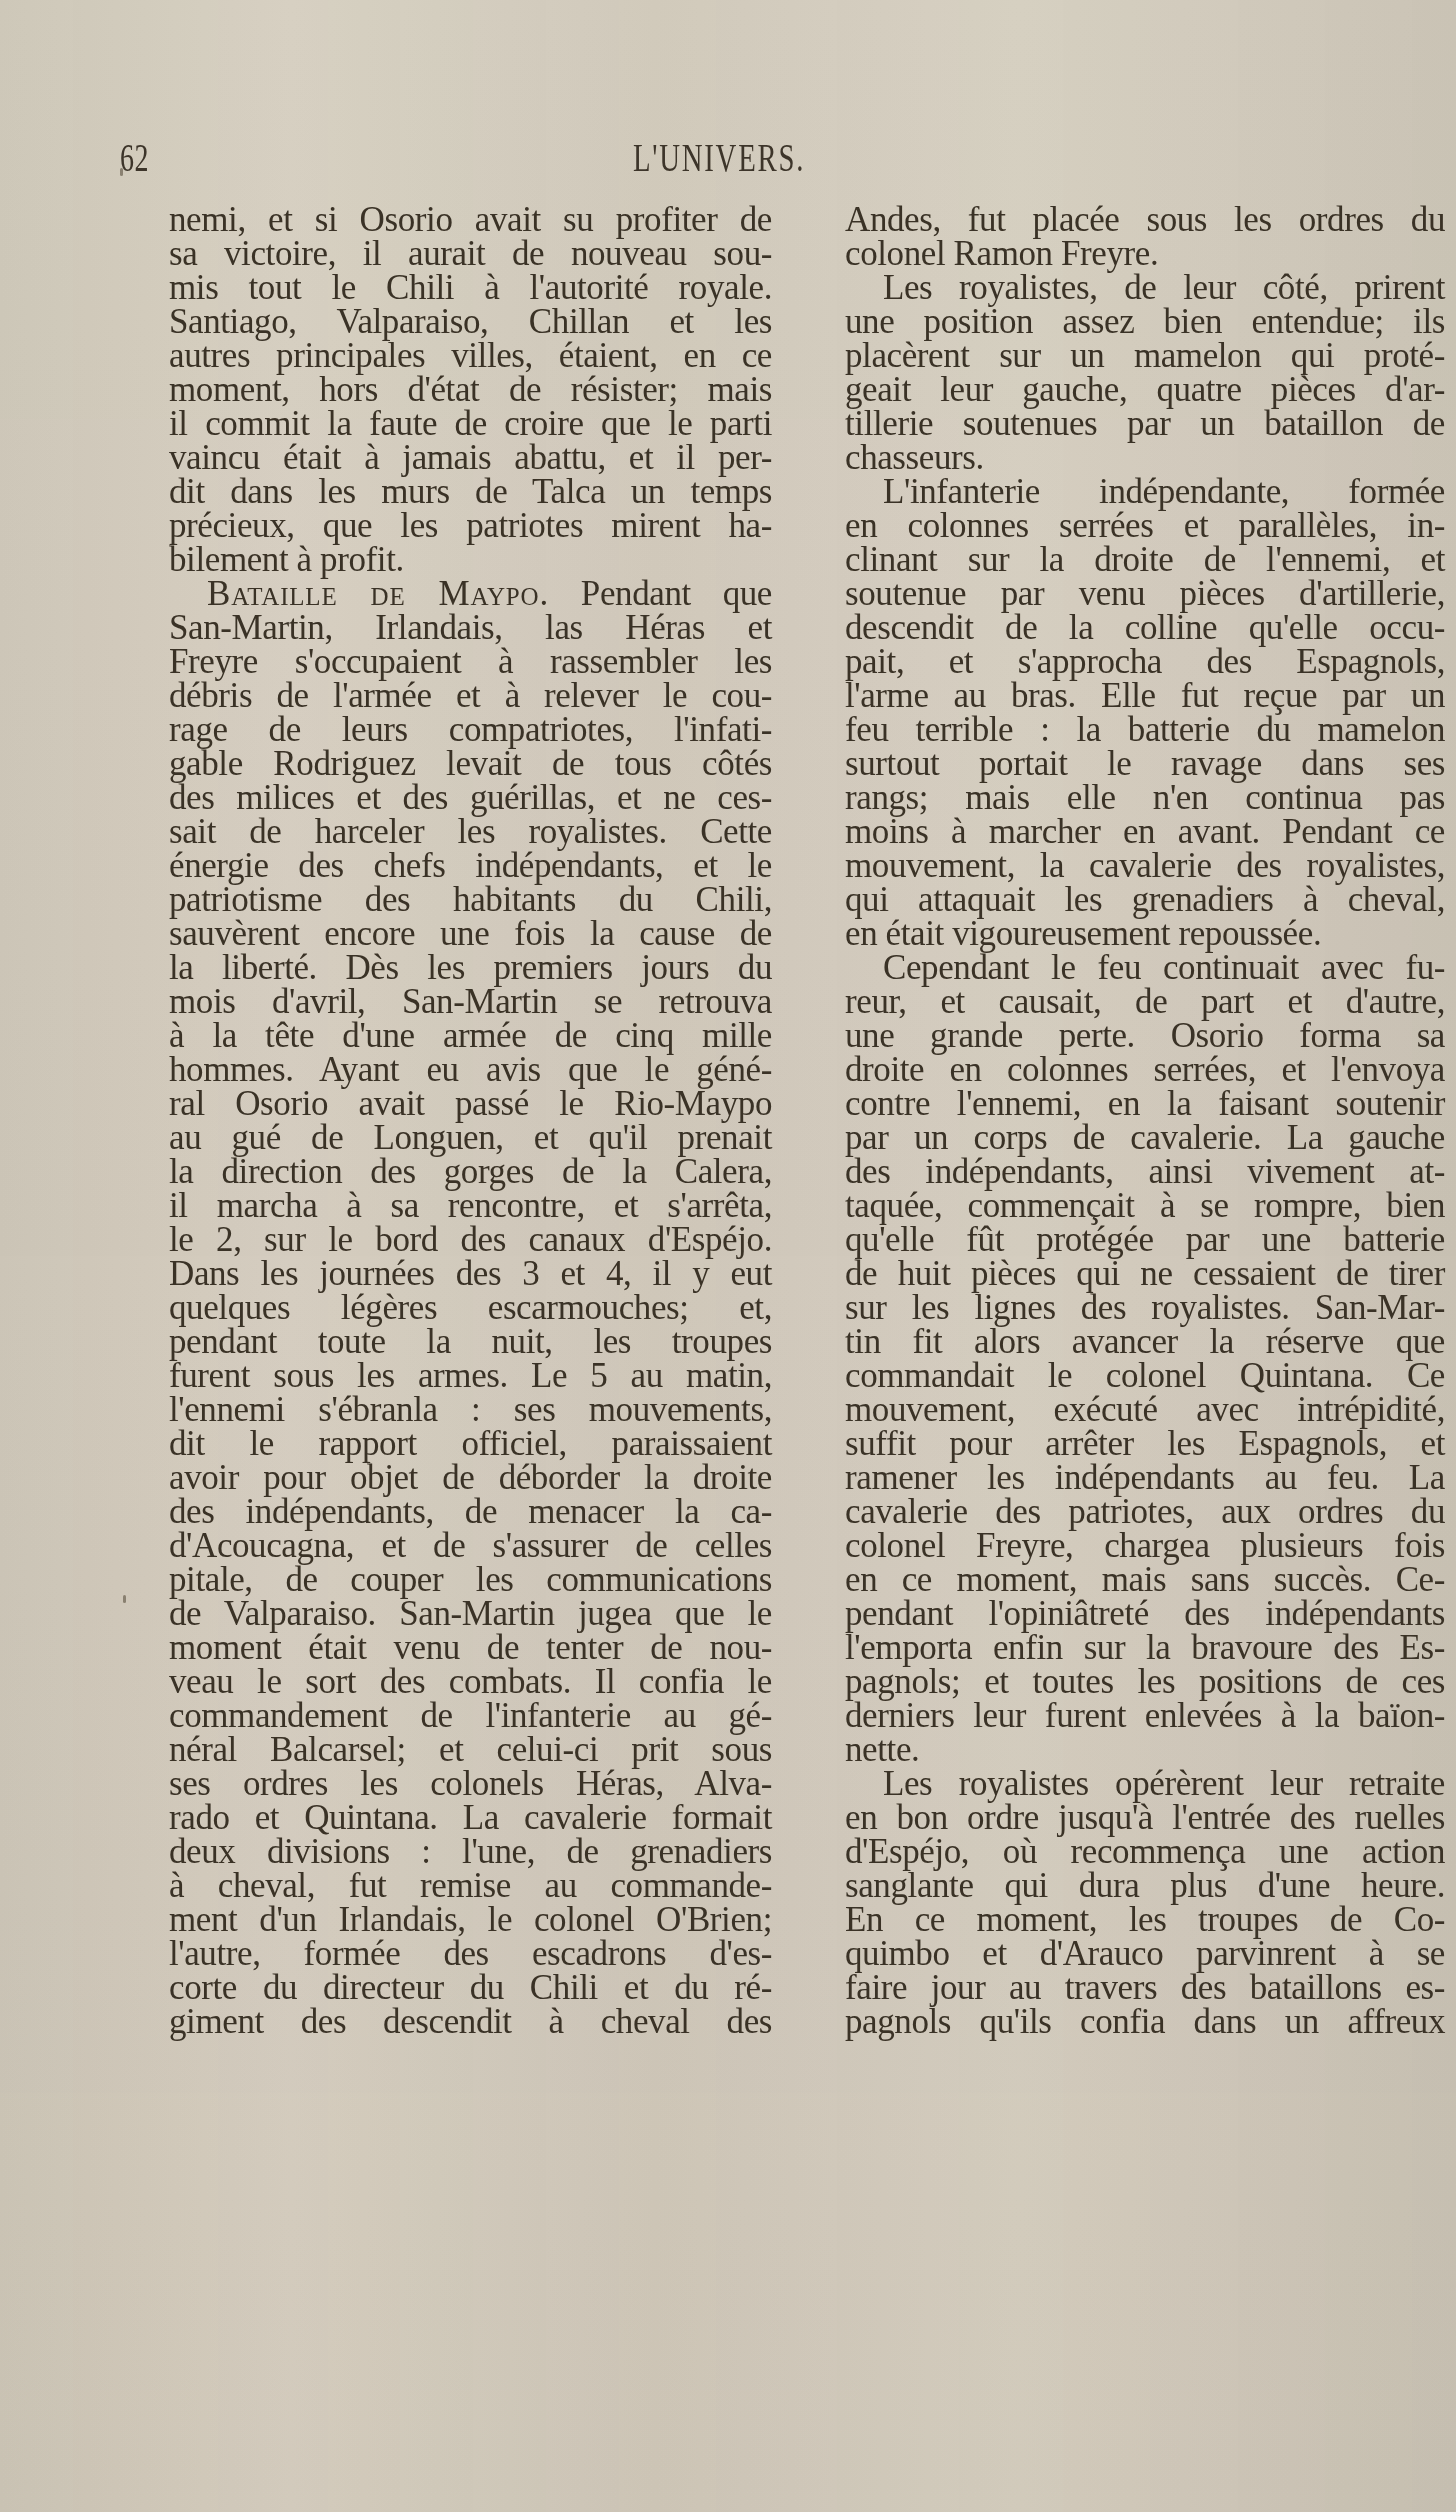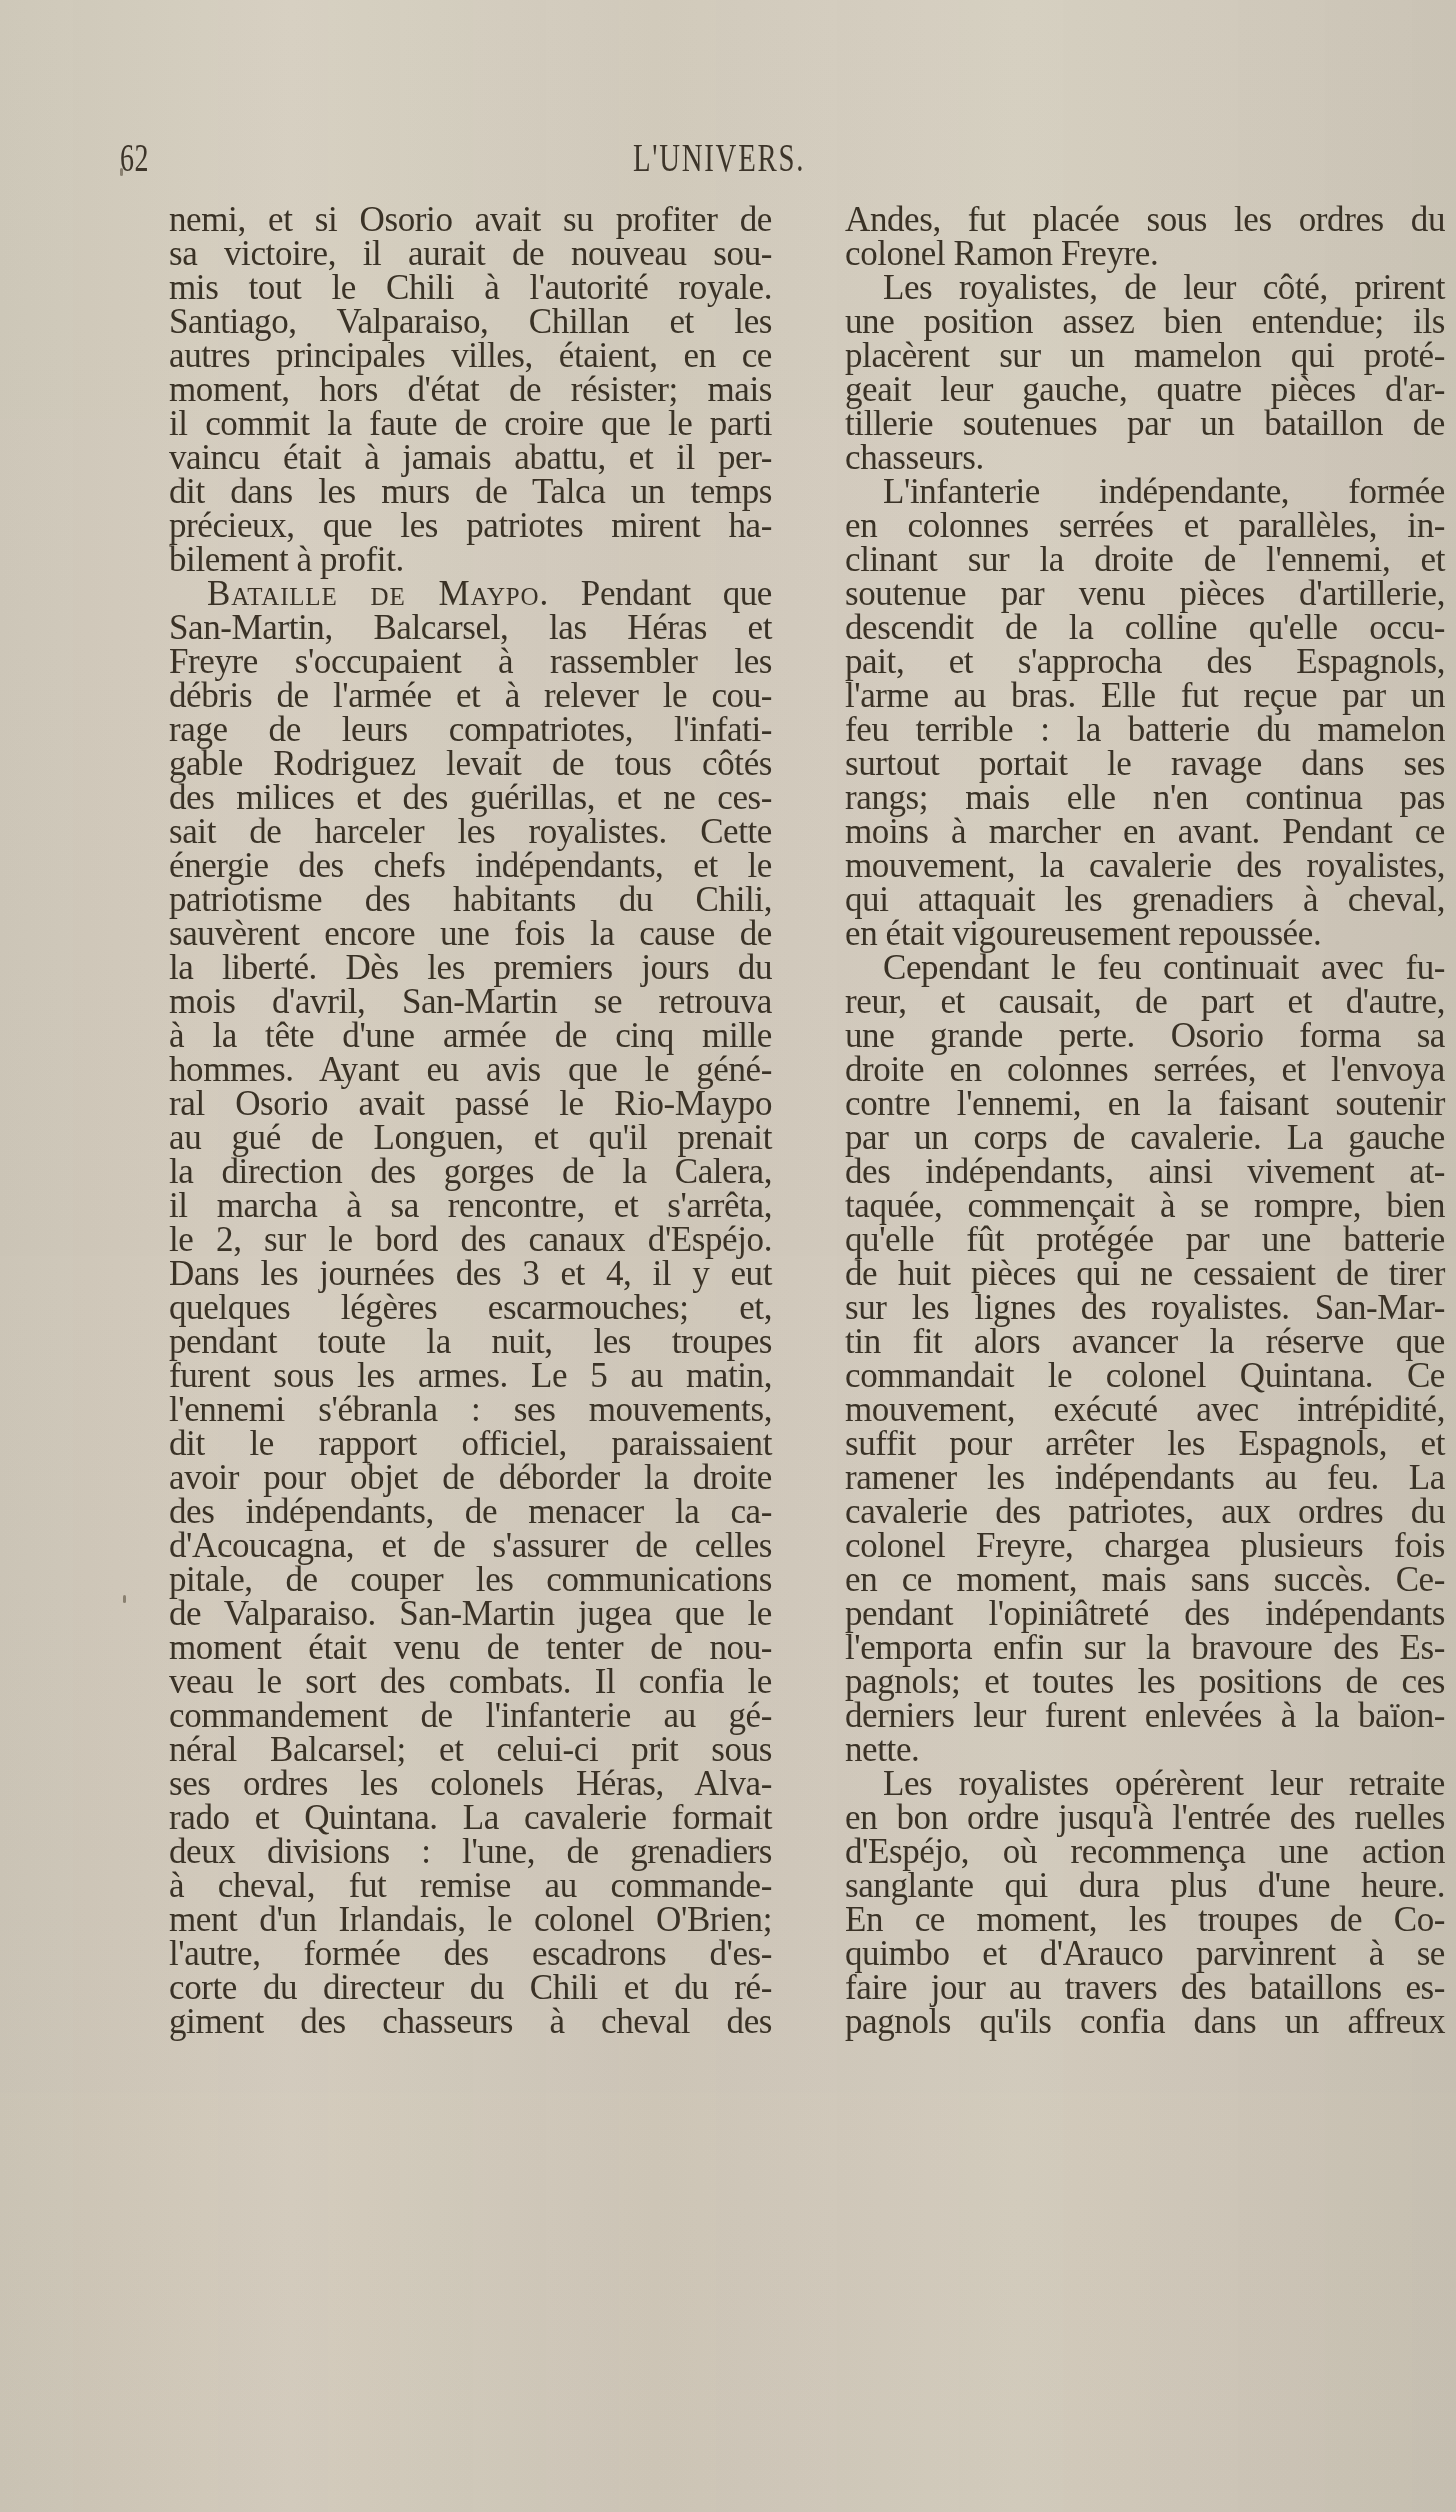--- a/index.html
+++ b/index.html
@@ -66,21 +66,21 @@
       <div class="line"><span>mis tout le Chili à l'autorité royale.</span></div>
       <div class="line"><span>Santiago, Valparaiso, Chillan et les</span></div>
       <div class="line"><span>autres principales villes, étaient, en ce</span></div>
       <div class="line"><span>moment, hors d'état de résister; mais</span></div>
       <div class="line"><span>il commit la faute de croire que le parti</span></div>
       <div class="line"><span>vaincu était à jamais abattu, et il per-</span></div>
       <div class="line"><span>dit dans les murs de Talca un temps</span></div>
       <div class="line"><span>précieux, que les patriotes mirent ha-</span></div>
       <div class="line last"><span>bilement à profit.</span></div>
       <div class="line indent"><span class="smallcaps">Bataille de Maypo.</span><span> Pendant que</span></div>
-      <div class="line"><span>San-Martin, Balcarsel, las Héras et</span></div>
+      <div class="line"><span>San-Martin, Irlandais, las Héras et</span></div>
       <div class="line"><span>Freyre s'occupaient à rassembler les</span></div>
       <div class="line"><span>débris de l'armée et à relever le cou-</span></div>
       <div class="line"><span>rage de leurs compatriotes, l'infati-</span></div>
       <div class="line"><span>gable Rodriguez levait de tous côtés</span></div>
       <div class="line"><span>des milices et des guérillas, et ne ces-</span></div>
       <div class="line"><span>sait de harceler les royalistes. Cette</span></div>
       <div class="line"><span>énergie des chefs indépendants, et le</span></div>
       <div class="line"><span>patriotisme des habitants du Chili,</span></div>
       <div class="line"><span>sauvèrent encore une fois la cause de</span></div>
       <div class="line"><span>la liberté. Dès les premiers jours du</span></div>
@@ -107,21 +107,21 @@
       <div class="line"><span>veau le sort des combats. Il confia le</span></div>
       <div class="line"><span>commandement de l'infanterie au gé-</span></div>
       <div class="line"><span>néral Balcarsel; et celui-ci prit sous</span></div>
       <div class="line"><span>ses ordres les colonels Héras, Alva-</span></div>
       <div class="line"><span>rado et Quintana. La cavalerie formait</span></div>
       <div class="line"><span>deux divisions : l'une, de grenadiers</span></div>
       <div class="line"><span>à cheval, fut remise au commande-</span></div>
       <div class="line"><span>ment d'un Irlandais, le colonel O'Brien;</span></div>
       <div class="line"><span>l'autre, formée des escadrons d'es-</span></div>
       <div class="line"><span>corte du directeur du Chili et du ré-</span></div>
-      <div class="line"><span>giment des chasseurs à cheval des</span></div>
+      <div class="line"><span>giment des descendit à cheval des</span></div>
     </div>
   <div class="column col-right" id="col-1">
       <div class="line"><span>Andes, fut placée sous les ordres du</span></div>
       <div class="line last"><span>colonel Ramon Freyre.</span></div>
       <div class="line indent"><span>Les royalistes, de leur côté, prirent</span></div>
       <div class="line"><span>une position assez bien entendue; ils</span></div>
       <div class="line"><span>placèrent sur un mamelon qui proté-</span></div>
       <div class="line"><span>geait leur gauche, quatre pièces d'ar-</span></div>
       <div class="line"><span>tillerie soutenues par un bataillon de</span></div>
       <div class="line last"><span>chasseurs.</span></div>

